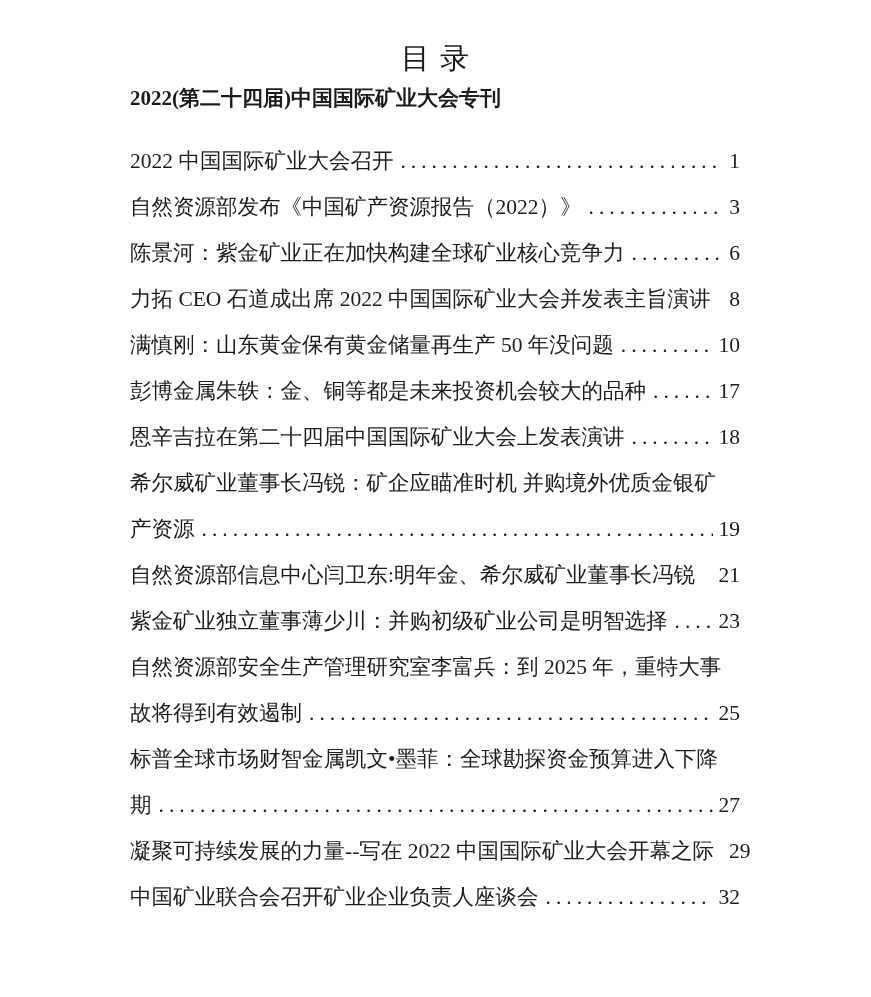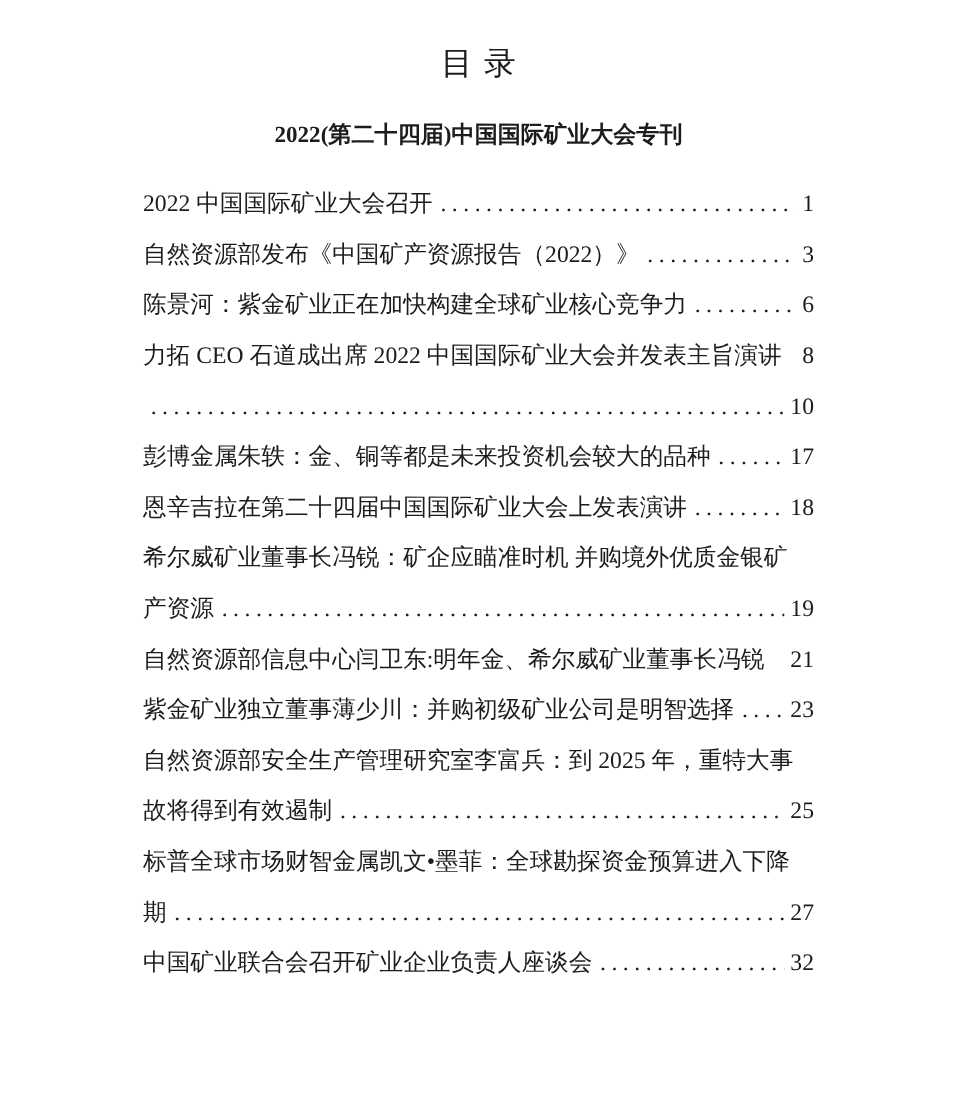--- a/index.html
+++ b/index.html
@@ -19,25 +19,24 @@
   .doc-title {
     text-align: center;
     font-size: 29px;
     font-weight: normal;
     letter-spacing: 0.35em;
     text-indent: 0.35em;
     line-height: 36px;
     margin: 0;
   }
   .doc-subtitle {
-    text-align: center;
     font-size: 21px;
     font-weight: bold;
     line-height: 28px;
-    margin: 32px 0 0 0;
+    margin: 8px 0 0 0;
   }
   .toc-list {
     margin-top: 26px;
   }
   .toc-row {
     display: flex;
     align-items: center;
     height: 46px;
     line-height: 46px;
     font-size: 21.5px;
@@ -86,20 +85,21 @@
         <span class="toc-text">陈景河：紫金矿业正在加快构建全球矿业核心竞争力</span>
         <span class="toc-leader">........................................................................................................................</span>
         <span class="toc-page">6</span>
       </div>
       <div class="toc-row">
         <span class="toc-text">力拓 CEO 石道成出席 2022 中国国际矿业大会并发表主旨演讲</span>
         <span class="toc-leader empty"></span>
         <span class="toc-page">8</span>
       </div>
       <div class="toc-row">
+        <span class="toc-text">满慎刚：山东黄金保有黄金储量再生产 50 年没问题</span>
         <span class="toc-leader">........................................................................................................................</span>
         <span class="toc-page">10</span>
       </div>
       <div class="toc-row">
         <span class="toc-text">彭博金属朱轶：金、铜等都是未来投资机会较大的品种</span>
         <span class="toc-leader">........................................................................................................................</span>
         <span class="toc-page">17</span>
       </div>
       <div class="toc-row">
         <span class="toc-text">恩辛吉拉在第二十四届中国国际矿业大会上发表演讲</span>
@@ -140,18 +140,23 @@
         <span class="toc-text">标普全球市场财智金属凯文•墨菲：全球勘探资金预算进入下降</span>
         <span class="toc-leader empty"></span>
         <span class="toc-page"></span>
       </div>
       <div class="toc-row">
         <span class="toc-text">期</span>
         <span class="toc-leader">........................................................................................................................</span>
         <span class="toc-page">27</span>
       </div>
       <div class="toc-row">
+        <span class="toc-text">凝聚可持续发展的力量--写在 2022 中国国际矿业大会开幕之际</span>
+        <span class="toc-leader empty"></span>
+        <span class="toc-page">29</span>
+      </div>
+      <div class="toc-row">
         <span class="toc-text">中国矿业联合会召开矿业企业负责人座谈会</span>
         <span class="toc-leader">........................................................................................................................</span>
         <span class="toc-page">32</span>
       </div>
     </div>
 </div>
 
 </body></html>

